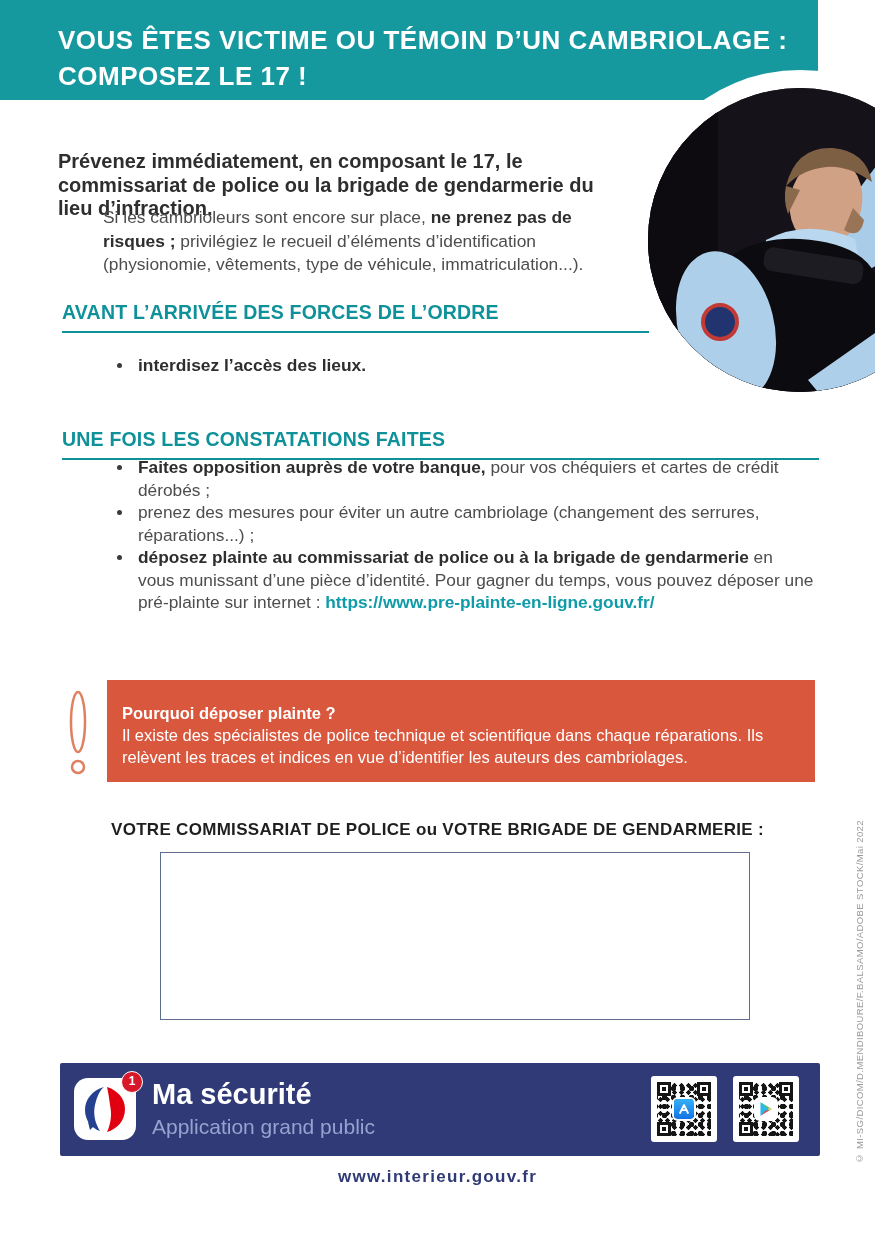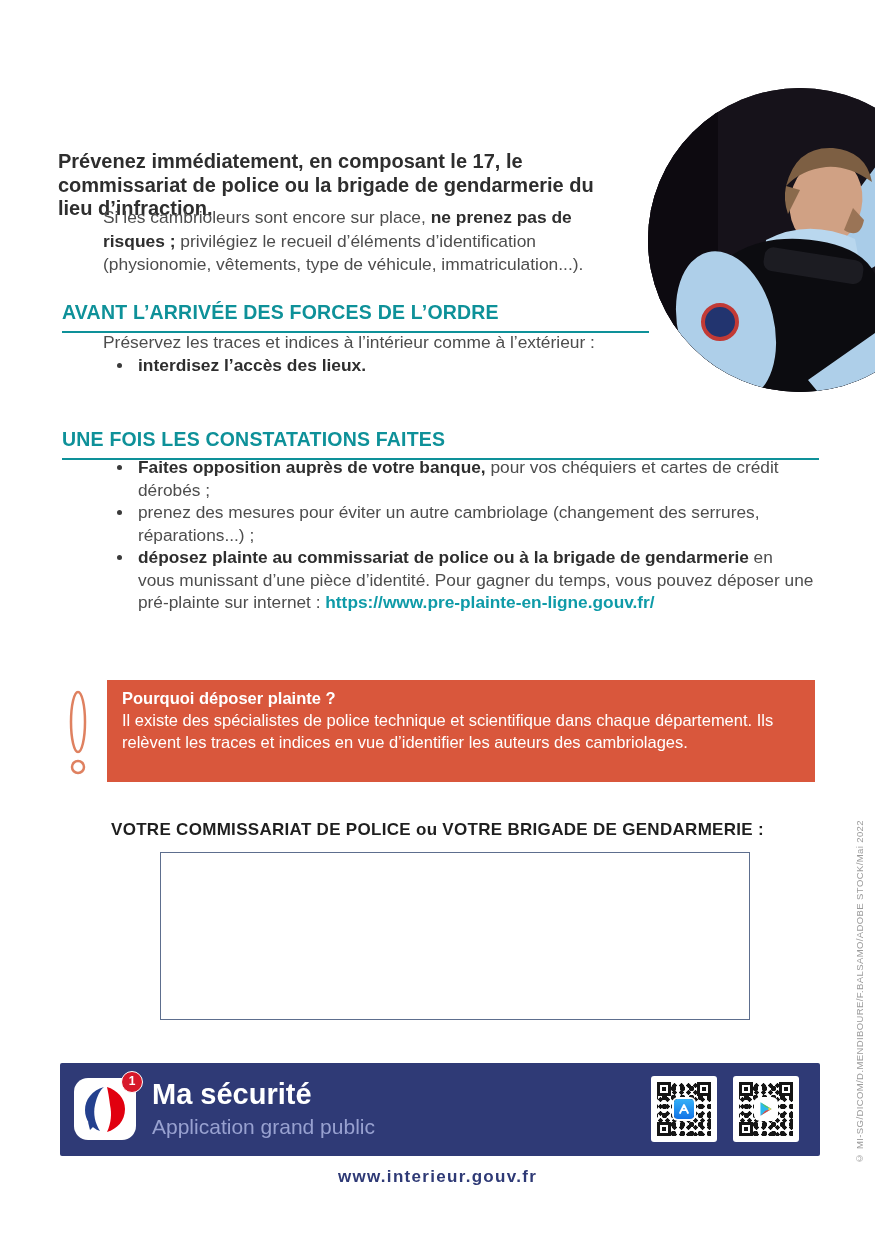--- a/index.html
+++ b/index.html
@@ -43,21 +43,21 @@
   .list1{left:117px;top:354px;width:560px;font-size:17.4px;line-height:23px;}
   .list2{left:117px;top:456px;width:697px;font-size:17.3px;line-height:22.5px;}
   .li{display:flex;align-items:flex-start;}
   .dot{flex:0 0 5px;width:5px;height:5px;border-radius:50%;background:#3a3a3a;margin:9px 16px 0 0;}
   .b{font-weight:bold;color:#2e2e2e;}
   .lnk{color:var(--link);font-weight:bold;}
   
   .excl{position:absolute;left:64px;top:690px;z-index:4;}
   .callout{
     position:absolute;left:107px;top:680px;width:708px;height:102px;box-sizing:border-box;
-    background:var(--orange);color:#fff;padding:8px 15px;z-index:4;
+    background:var(--orange);color:#fff;padding:23px 15px;z-index:4;
     font-size:16.5px;line-height:21.8px;
   }
   .callout-title{font-weight:bold;}
   
   .station-label{position:absolute;left:0;top:820px;width:875px;text-align:center;
     font-size:17px;font-weight:bold;letter-spacing:.3px;color:#1f1f1f;z-index:4;}
   .station-box{position:absolute;left:160px;top:852px;width:590px;height:168px;
     border:1.5px solid #5d6e8e;box-sizing:border-box;z-index:4;background:#fff;}
   
   .banner{position:absolute;left:60px;top:1063px;width:760px;height:93px;
@@ -89,20 +89,26 @@
     color:var(--navy);font-size:17px;font-weight:bold;letter-spacing:1.3px;z-index:4;}
   .credits{position:absolute;right:10px;bottom:78px;z-index:4;
     writing-mode:vertical-rl;transform:rotate(180deg);
     color:#9b9b9b;font-size:9.5px;letter-spacing:.4px;}
 </style>
 </head>
 <body>
 
 <div class="page">
 
+  <div class="header-band">
+    <div class="header-title">
+      <div>VOUS ÊTES VICTIME OU TÉMOIN D’UN CAMBRIOLAGE :</div>
+      <div>COMPOSEZ LE 17 !</div>
+    </div>
+  </div>
 
   <div class="photo-ring"></div>
   <div class="photo">
     <svg width="304" height="304" viewBox="0 0 304 304">
       <rect width="304" height="304" fill="#16121a"></rect>
       <rect x="0" y="0" width="70" height="304" fill="#0d0a10"></rect>
       <rect x="238" y="0" width="66" height="110" fill="#241f28"></rect>
       <path d="M175 150 L245 55 Q255 38 272 44 L304 60 L304 135 L215 185 Z" fill="#a9cce8"></path>
       <ellipse cx="262" cy="46" rx="30" ry="19" fill="#4d9ed6" transform="rotate(-35 262 46)"></ellipse>
       <ellipse cx="178" cy="114" rx="36" ry="45" fill="#d0a184" transform="rotate(12 178 114)"></ellipse>
@@ -117,21 +123,20 @@
       <circle cx="72" cy="234" r="17" fill="none" stroke="#c23a35" stroke-width="4"></circle>
       <path d="M160 292 L240 236 Q260 220 276 234 L304 260 L304 304 L170 304 Z" fill="#aecfe9"></path>
       <ellipse cx="260" cy="240" rx="28" ry="19" fill="#4d9ed6" transform="rotate(-20 260 240)"></ellipse>
     </svg>
   </div>
 
   <p class="intro"><span class="b">Prévenez immédiatement, en composant le 17, le commissariat de police ou la brigade de gendarmerie du lieu d’infraction</span><span>.</span></p>
   <p class="advice"><span>Si les cambrioleurs sont encore sur place, </span><span class="b">ne prenez pas de risques ;</span><span> privilégiez le recueil d’éléments d’identification (physionomie, vêtements, type de véhicule, immatriculation...).</span></p>
 
   <h2 class="sec sec1">AVANT L’ARRIVÉE DES FORCES DE L’ORDRE</h2>
-  <p class="lead1">Préservez les traces et indices à l’intérieur comme à l’extérieur :</p>
   <div class="list list1">
     <div class="li">
       <span class="dot"></span>
       <div><span class="b">interdisez l’accès des lieux.</span></div>
     </div>
   </div>
 
   <h2 class="sec sec2">UNE FOIS LES CONSTATATIONS FAITES</h2>
   <div class="list list2">
     <div class="li">
@@ -147,21 +152,21 @@
       <div><span class="b">déposez plainte au commissariat de police ou à la brigade de gendarmerie</span><span> en vous munissant d’une pièce d’identité. Pour gagner du temps, vous pouvez déposer une pré-plainte sur internet : </span><span class="lnk">https://www.pre-plainte-en-ligne.gouv.fr/</span></div>
     </div>
   </div>
 
   <svg class="excl" width="28" height="88" viewBox="0 0 28 88">
     <ellipse cx="14" cy="32" rx="7" ry="30" fill="#fff" stroke="#df8160" stroke-width="2.5"></ellipse>
     <circle cx="14" cy="77" r="6" fill="#fff" stroke="#df8160" stroke-width="2.5"></circle>
   </svg>
   <div class="callout">
     <div class="callout-title">Pourquoi déposer plainte ?</div>
-    <div class="callout-body">Il existe des spécialistes de police technique et scientifique dans chaque département. Ils relèvent les traces et indices en vue d’identifier les auteurs des cambriolages.</div>
+    <div class="callout-body">Il existe des spécialistes de police technique et scientifique dans chaque réparations. Ils relèvent les traces et indices en vue d’identifier les auteurs des cambriolages.</div>
   </div>
 
   <div class="station-label">VOTRE COMMISSARIAT DE POLICE ou VOTRE BRIGADE DE GENDARMERIE :</div>
   <div class="station-box"></div>
 
   <div class="banner">
     <div class="app-icon">
       <svg width="62" height="62" viewBox="0 0 62 62">
         <path fill="#24408e" d="M30 9 C18 12 11 22 11 32 C11 42 17 50 26 53 C21 45 19 36 21 27 C23 18 26 12 30 9 Z"></path>
         <path fill="#24408e" d="M14 44 l7 3 -5 5 Z"></path>

